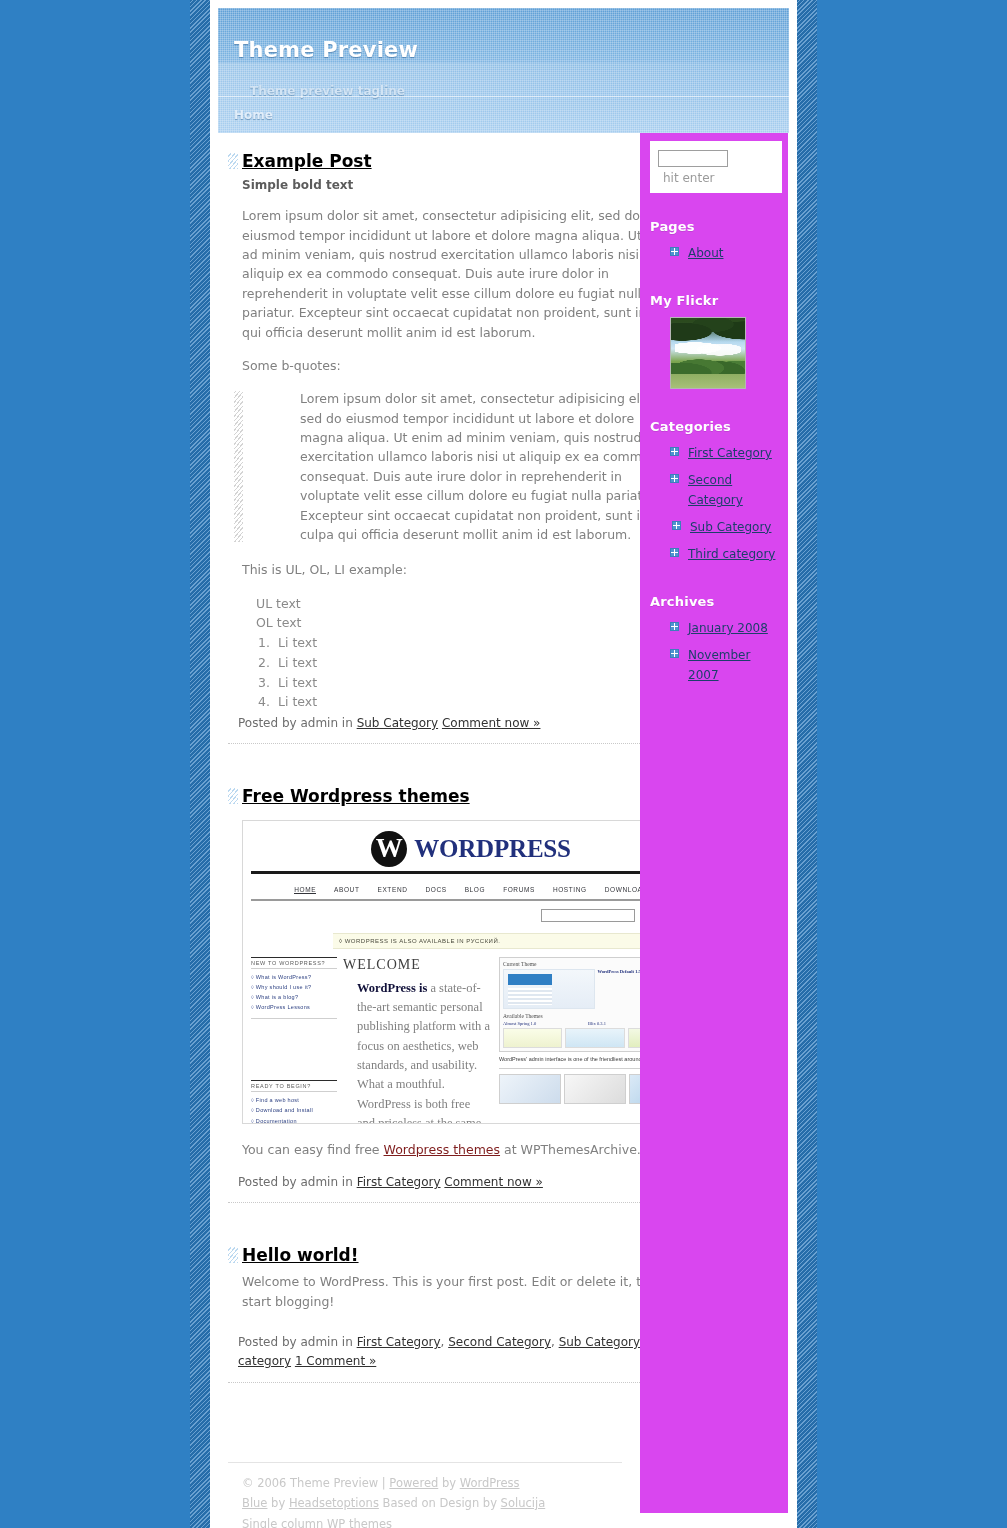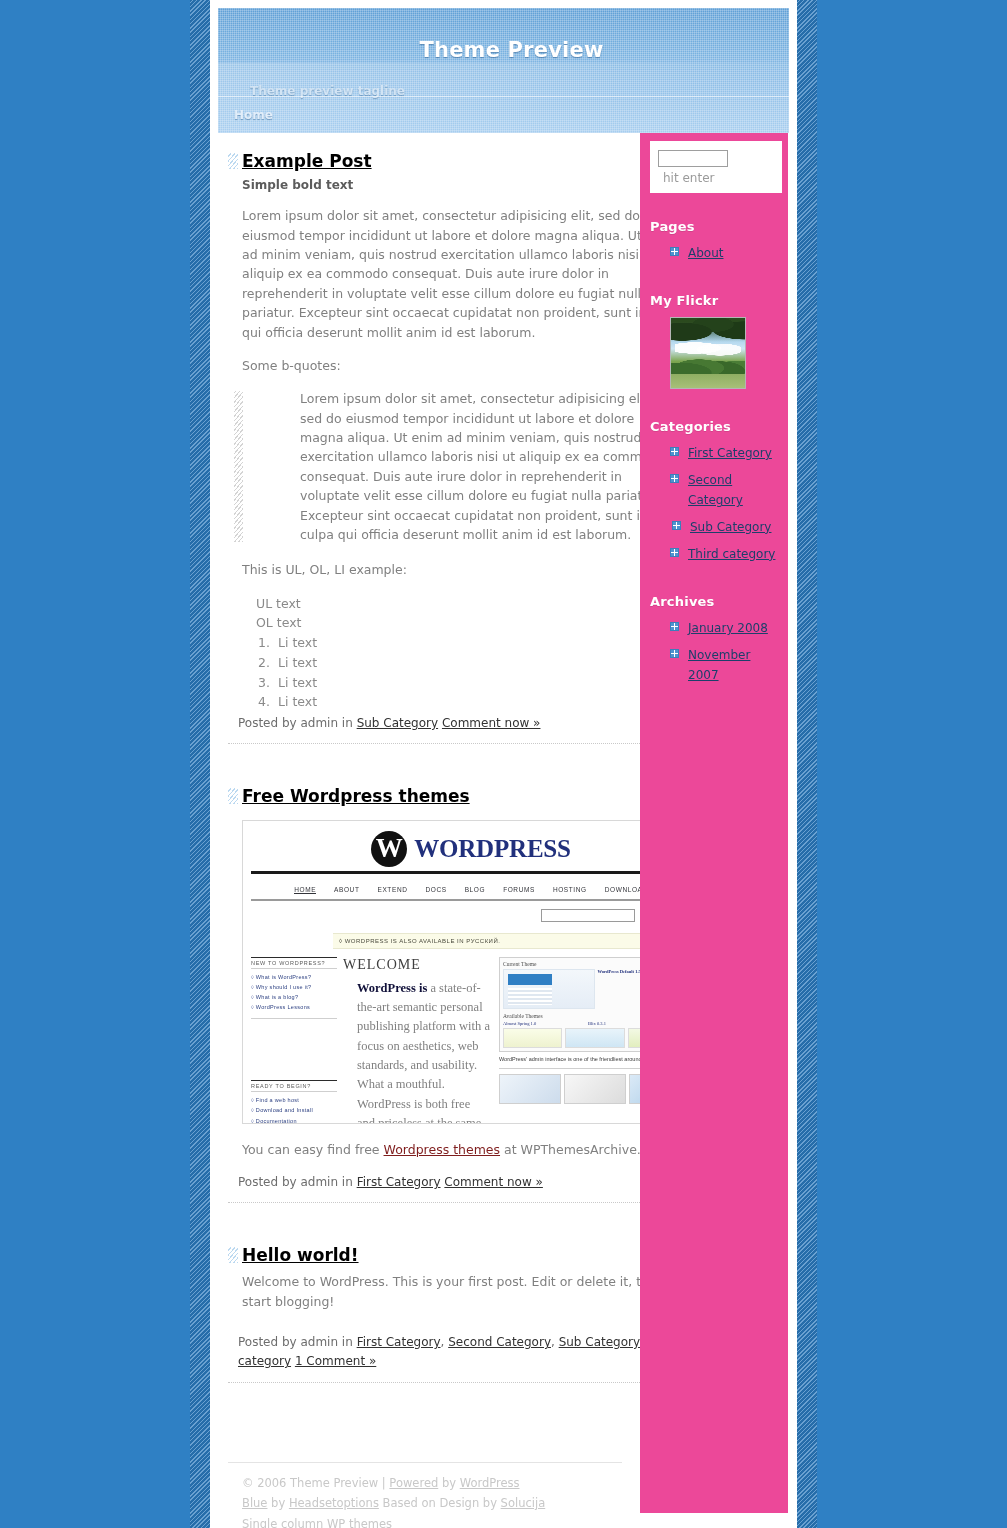--- a/index.html
+++ b/index.html
@@ -60,21 +60,20 @@
   #blog-title {
     margin: 0;
     padding: 30px 0 0 16px;
     font-size: 21px;
     font-weight: bold;
     color: #ffffff;
     letter-spacing: 0.2px;
     text-shadow: 0 1px 1px rgba(40,90,140,0.55);
     position: relative;
     z-index: 2;
-    text-align: center;
   }
   #blog-tagline {
     margin: 16px;
     padding: 6px 0 0 16px;
     font-size: 12px;
     font-weight: bold;
     color: #d2e4f4;
     text-shadow: 0 1px 1px rgba(40,90,140,0.45);
     position: relative;
     z-index: 2;
@@ -114,21 +113,21 @@
     top: 0;
     width: 478px;
     padding: 18px 0 0 18px;
     box-sizing: border-box;
   }
   #sidebar {
     position: absolute;
     left: 430px;
     top: 0;
     width: 148px;
-    background: #ec4899;
+    background: #d946ef;
     min-height: 1380px;
     padding: 8px 6px 20px 10px;
     box-sizing: border-box;
   }
 
   
   .post { margin: 0 0 6px 0; }
 
   .post-title {
     margin: 0 0 4px 0;

